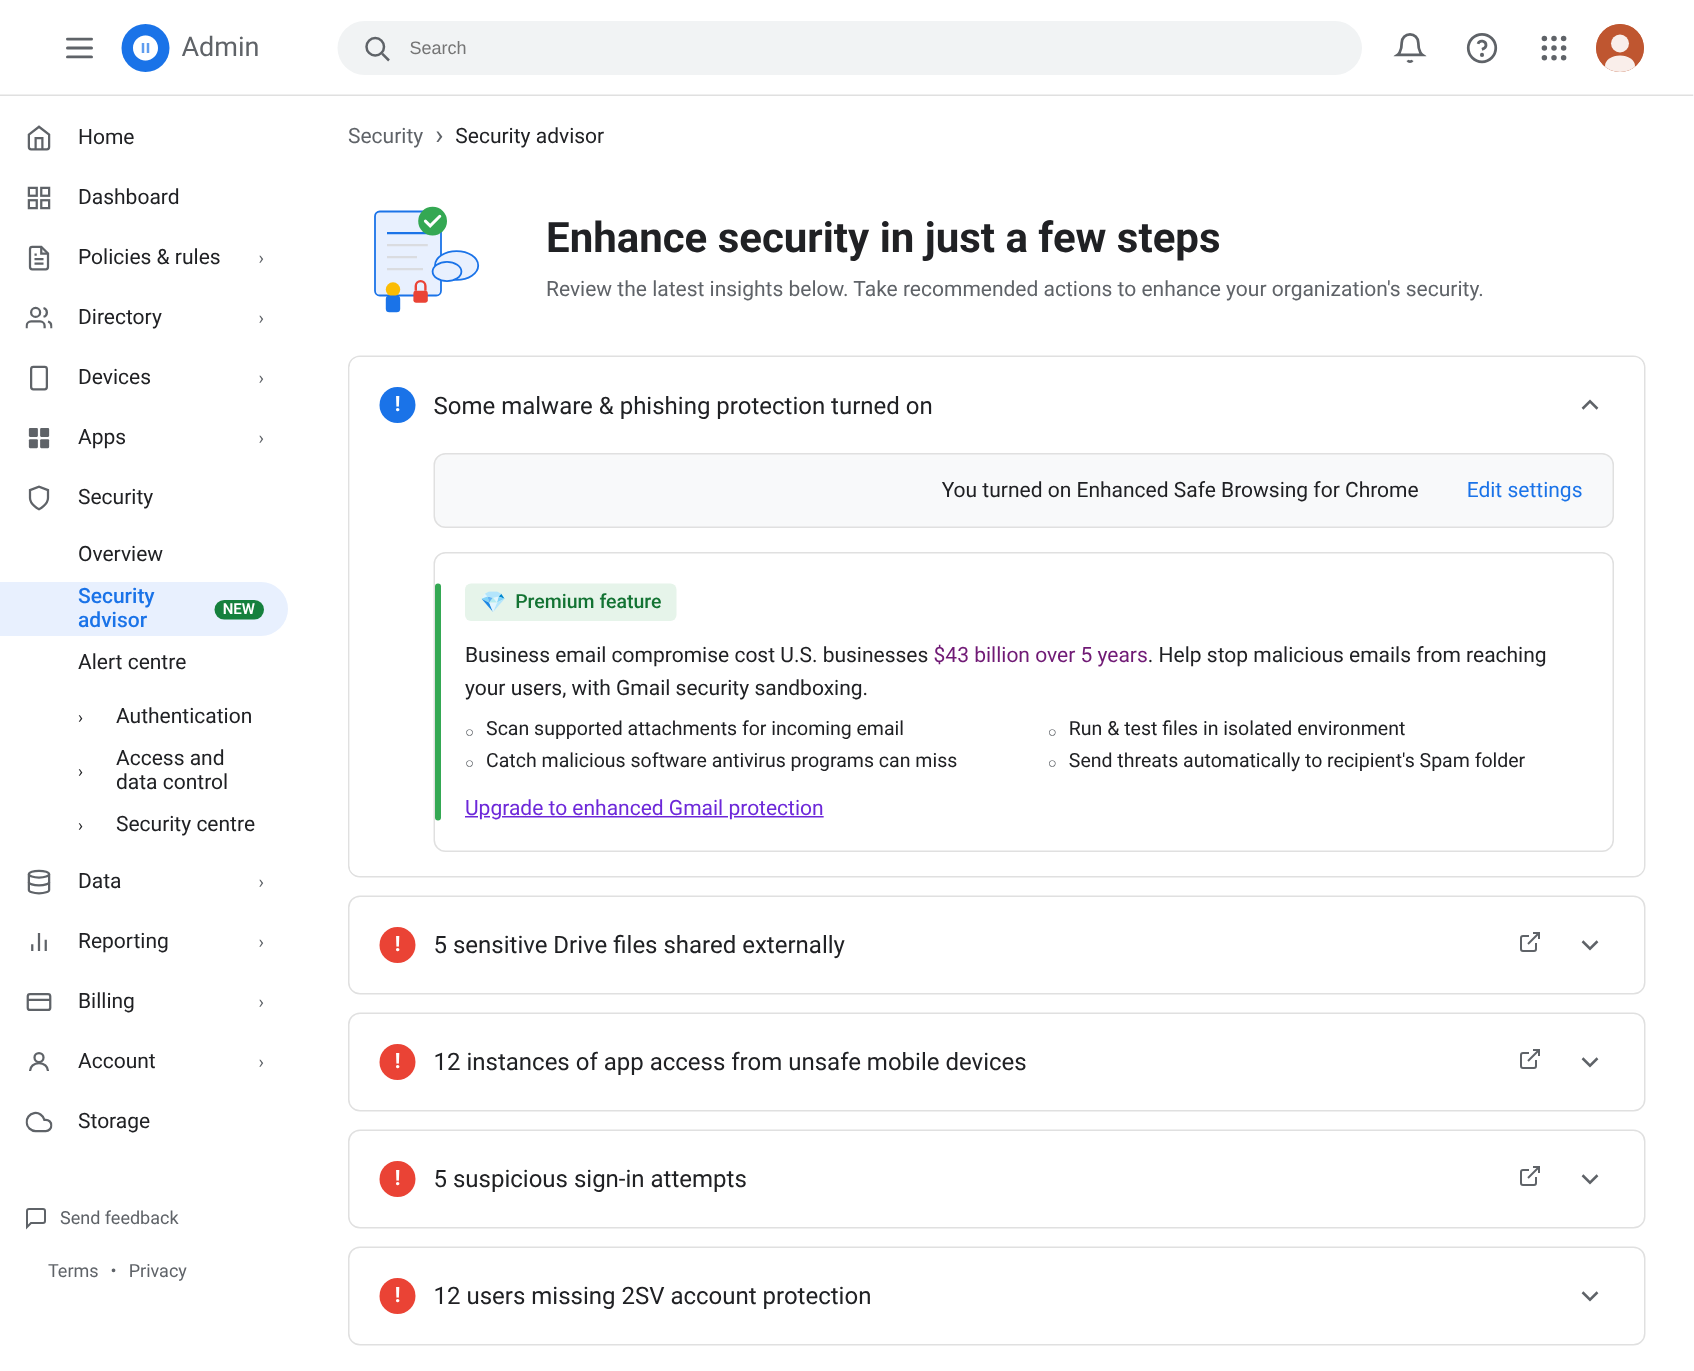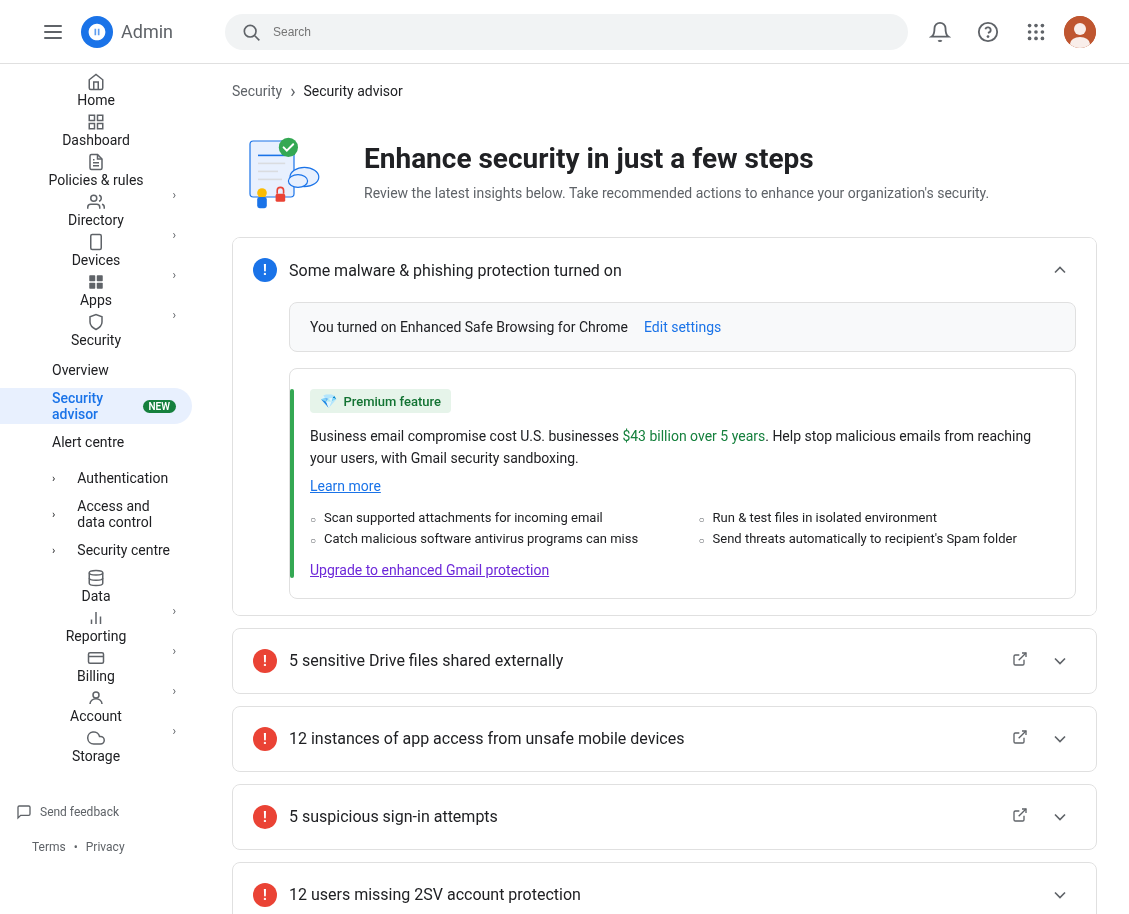--- a/index.html
+++ b/index.html
@@ -18,21 +18,21 @@
     .avatar { width: 32px; height: 32px; border-radius: 50%; background: #bf5630; display: flex; align-items: center; justify-content: center; color: white; font-size: 13px; font-weight: 500; cursor: pointer; overflow: hidden; }
 
     
     .main-layout { display: flex; flex: 1; overflow: hidden; }
 
     
     .sidebar { width: 200px; flex-shrink: 0; overflow-y: auto; padding: 8px 0; border-right: none; }
     .sidebar::-webkit-scrollbar { width: 4px; }
     .sidebar::-webkit-scrollbar-thumb { background: #dadce0; border-radius: 2px; }
 
-    .nav-item { display: flex; align-items: center; padding: 0 16px; height: 40px; cursor: pointer; border-radius: 0 20px 20px 0; margin-right: 8px; font-size: 14px; color: #202124; position: relative; flex-direction: column; }
+    .nav-item { display: flex; align-items: center; gap: 16px; padding: 0 16px; height: 40px; cursor: pointer; border-radius: 0 20px 20px 0; margin-right: 8px; font-size: 14px; color: #202124; position: relative; }
     .nav-item .nav-icon { width: 20px; height: 20px; display: flex; align-items: center; justify-content: center; flex-shrink: 0; color: #5f6368; }
     .nav-item .chevron { margin-left: auto; font-size: 12px; color: #5f6368; }
 
     .nav-sub-item { display: flex; align-items: center; gap: 16px; padding: 0 16px 0 52px; height: 36px; cursor: pointer; border-radius: 0 20px 20px 0; margin-right: 8px; font-size: 14px; color: #202124; }
     .nav-sub-item.active { background: #e8f0fe; font-weight: 500; color: #1a73e8; }
 
     .nav-badge { background: #15803d; color: white; font-size: 10px; font-weight: 600; padding: 1px 6px; border-radius: 10px; margin-left: 8px; }
 
     .sidebar-footer { margin-top: 24px; padding: 0 16px; }
     .sidebar-footer-link { color: #5f6368; font-size: 12px; cursor: pointer; display: flex; align-items: center; gap: 8px; height: 40px; }
@@ -66,24 +66,24 @@
     .external-link-icon { color: #5f6368; margin-right: 4px; }
 
     
     .icon-warning-blue { width: 24px; height: 24px; border-radius: 50%; background: #1a73e8; display: flex; align-items: center; justify-content: center; color: white; font-weight: bold; font-size: 14px; flex-shrink: 0; }
     
     .icon-warning-red { width: 24px; height: 24px; border-radius: 50%; background: #ea4335; display: flex; align-items: center; justify-content: center; color: white; font-weight: bold; font-size: 14px; flex-shrink: 0; }
 
     
     .advisory-body { background: #fff; padding: 0 20px 16px 56px; }
 
-    .safe-browsing-card { background: #f8f9fa; border: 1px solid #e0e0e0; border-radius: 8px; padding: 16px 20px; display: flex; align-items: flex-start; justify-content: flex-start; margin-bottom: 16px; }
+    .safe-browsing-card { background: #f8f9fa; border: 1px solid #e0e0e0; border-radius: 8px; padding: 16px 20px; display: flex; align-items: flex-start; justify-content: flex-end; margin-bottom: 16px; }
     .safe-browsing-text { font-size: 14px; color: #202124; }
     .safe-browsing-text p { color: #5f6368; font-size: 13px; margin-top: 4px; }
-    .edit-link { color: #1a73e8; font-size: 14px; cursor: pointer; white-space: nowrap; margin-left: 16px; }
+    .edit-link { color: #1a73e8; font-size: 14px; cursor: pointer; white-space: nowrap; margin-left: 32px; }
 
     
     .premium-card { background: #fff; border: 1px solid #e0e0e0; border-radius: 8px; padding: 20px; position: relative; }
     .premium-badge { display: inline-flex; align-items: center; gap: 6px; background: #e6f4ea; color: #137333; font-size: 13px; font-weight: 500; padding: 4px 10px; border-radius: 4px; margin-bottom: 12px; }
     .premium-badge-icon { font-size: 14px; }
     .premium-text { font-size: 14px; color: #202124; line-height: 1.6; margin-bottom: 8px; }
     .premium-text a { color: #1a73e8; text-decoration: none; }
     .learn-more { color: #1a73e8; font-size: 14px; cursor: pointer; display: block; margin-bottom: 16px; }
     .feature-list { display: grid; grid-template-columns: 1fr 1fr; gap: 6px 32px; margin-bottom: 16px; }
     .feature-item { display: flex; align-items: flex-start; gap: 8px; font-size: 13px; color: #202124; }
@@ -410,23 +410,22 @@
 
           <div class="premium-card">
             <div style="position:relative;">
               
               <div style="position:absolute;left:-20px;top:0;width:4px;height:100%;background:#34a853;border-radius:2px;"></div>
               <div class="premium-badge">
                 <span class="premium-badge-icon">💎</span>
                 <span>Premium feature</span>
               </div>
               <p class="premium-text">
-                <span>Business email compromise cost U.S. businesses </span><a href="#" style="color:#15803d;">$43 billion over 5 years</a><span>.  Help stop malicious emails from reaching your users, with Gmail security sandboxing.</span>
+                <span>Business email compromise cost U.S. businesses </span><a href="#" style="color:#701a75;">$43 billion over 5 years</a><span>.  Help stop malicious emails from reaching your users, with Gmail security sandboxing.</span>
               </p>
-              <a href="#" class="learn-more">Learn more</a>
               <div class="feature-list">
                 <div class="feature-item">
                   <span class="feature-bullet">○</span>
                   <span>Scan supported attachments for incoming email</span>
                 </div>
                 <div class="feature-item">
                   <span class="feature-bullet">○</span>
                   <span>Run &amp; test files in isolated environment</span>
                 </div>
                 <div class="feature-item">

